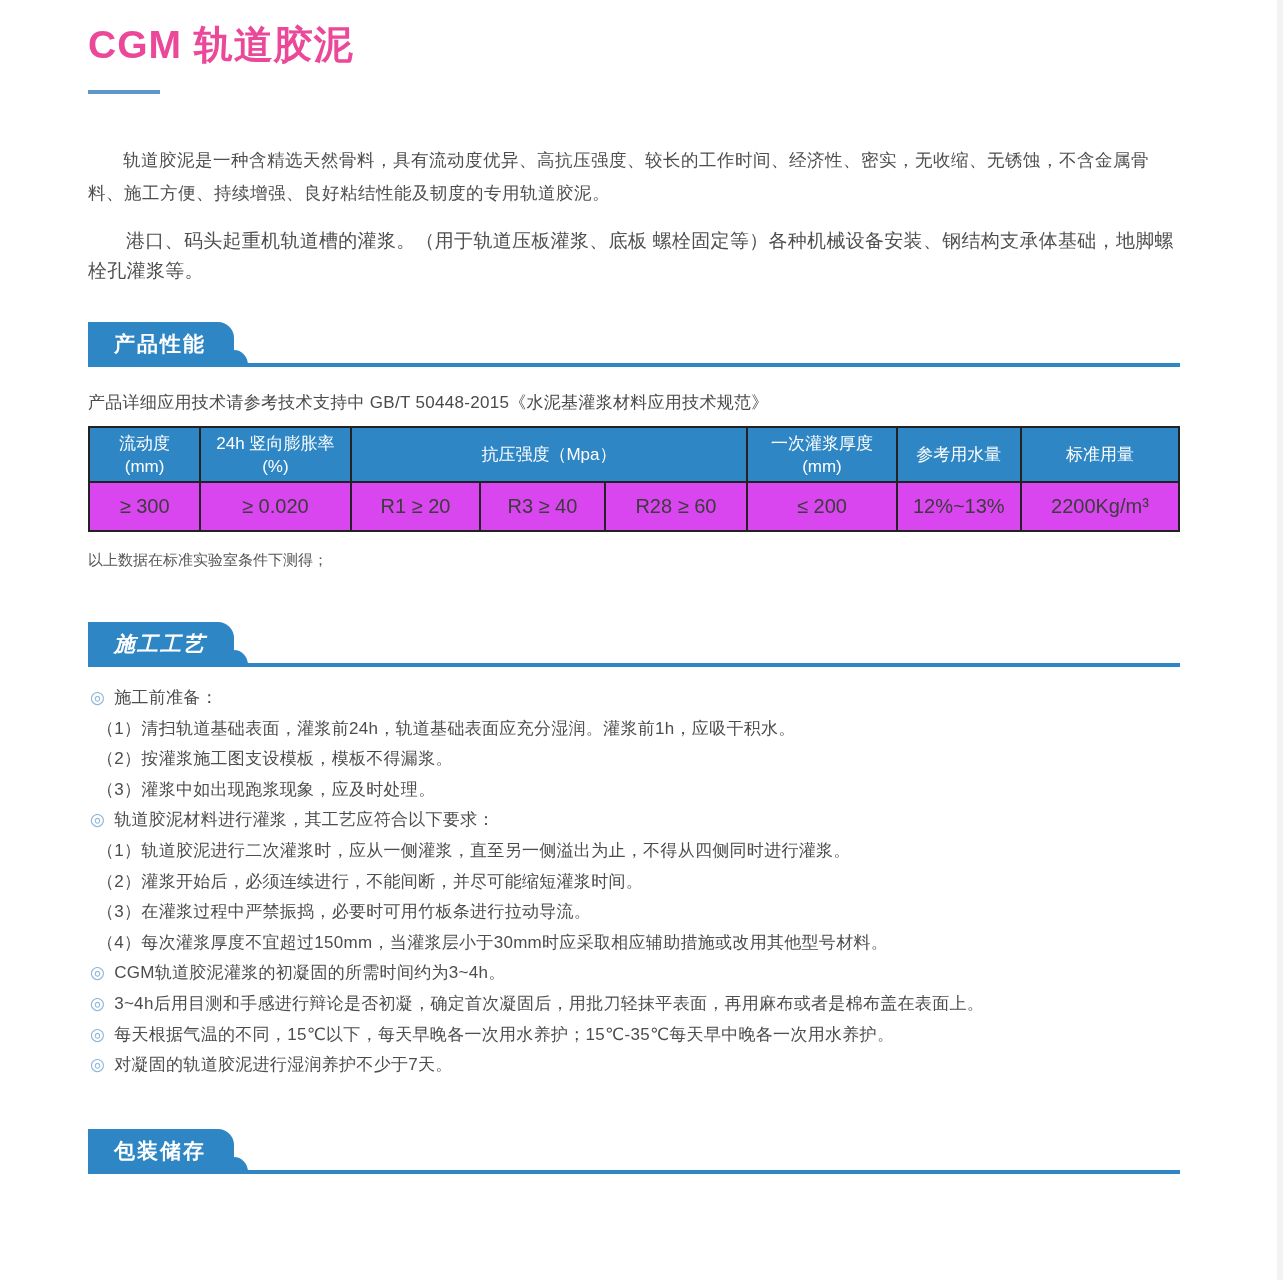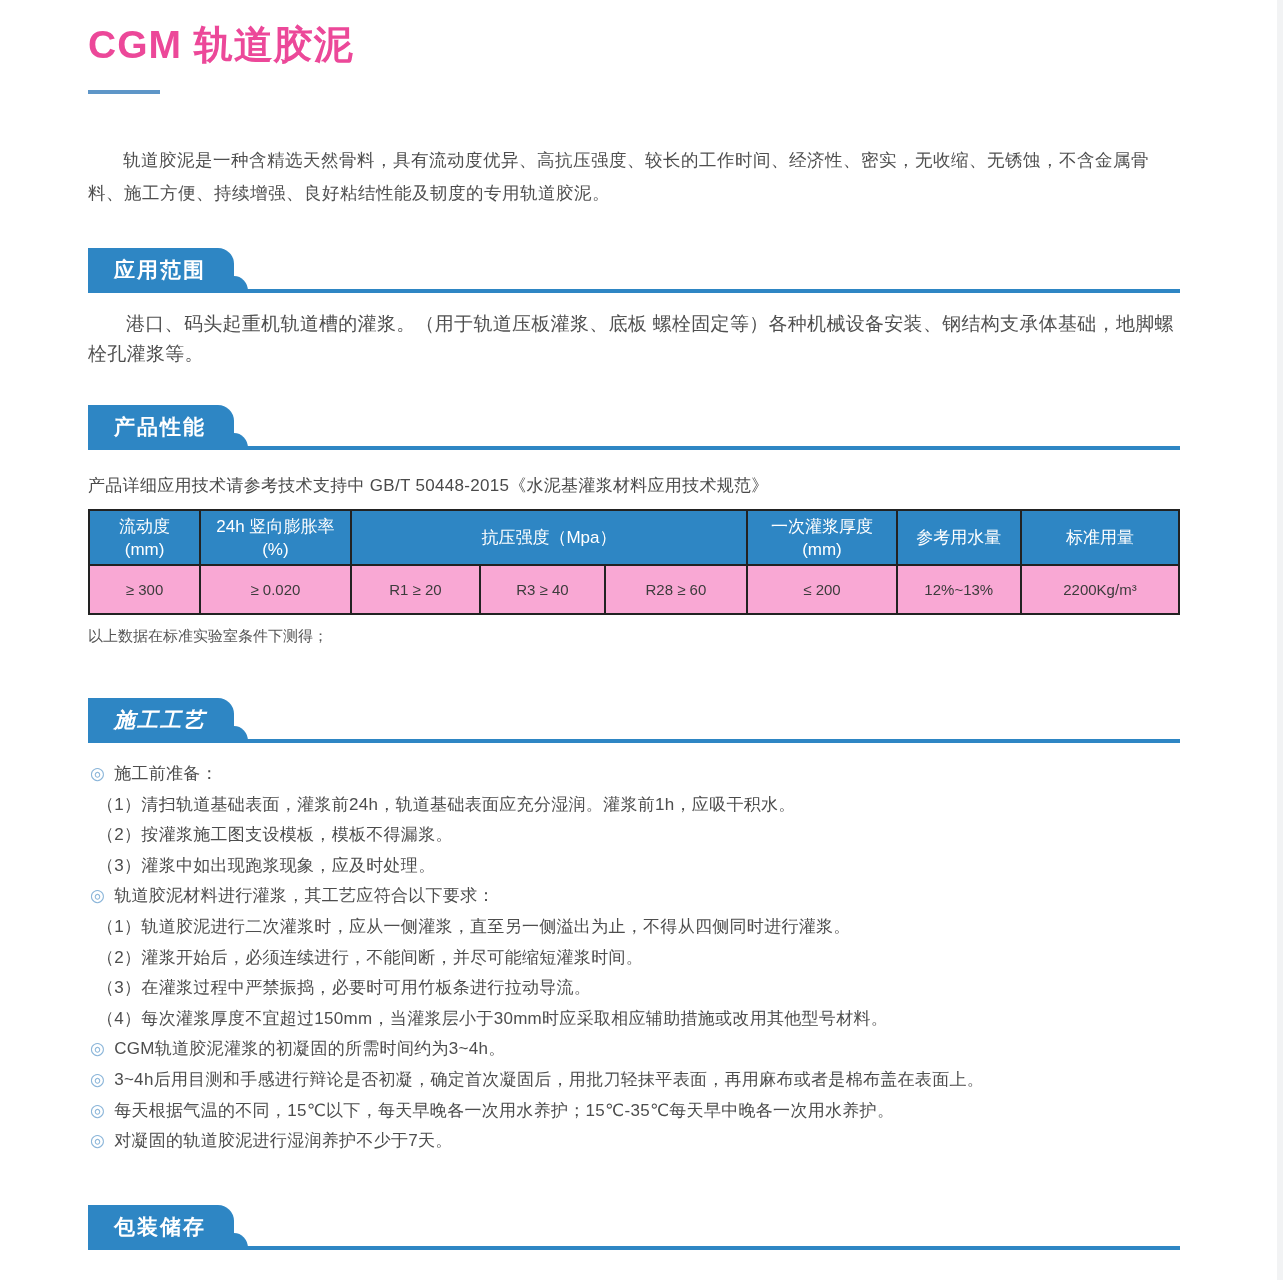--- a/index.html
+++ b/index.html
@@ -111,28 +111,28 @@
     background: #2e86c4;
     color: #ffffff;
     font-weight: normal;
     font-size: 17px;
     line-height: 23px;
     height: 55px;
     white-space: pre-line;
     padding: 3px 2px;
   }
   .spec-table td {
-    background: #f9a8d4;
+    background: #d946ef;
     color: #3c3c3c;
-    font-size: 15px;
+    font-size: 20px;
     height: 49px;
     padding: 4px 2px;
   }
   .table-note {
-    margin-top: 12px;
+    margin-top: 19px;
     font-size: 15px;
     color: #555555;
   }
 
   
   .item-list { margin-top: 16px; }
   .li {
     font-size: 17px;
     line-height: 30.6px;
     color: #4d4d4d;
@@ -158,26 +158,20 @@
 <body>
 
 <div class="page">
   <div class="content">
 
     <h1 class="doc-title">CGM 轨道胶泥</h1>
     <div class="title-underline"></div>
 
     <p class="intro">轨道胶泥是一种含精选天然骨料，具有流动度优异、高抗压强度、较长的工作时间、经济性、密实，无收缩、无锈蚀，不含金属骨料、施工方便、持续增强、良好粘结性能及韧度的专用轨道胶泥。</p>
 
-    <div class="section-header mt-app">
-      <div class="section-tab">
-        <span>应用范围</span>
-      </div>
-      <div class="section-rule"></div>
-    </div>
     <p class="section-body">港口、码头起重机轨道槽的灌浆。（用于轨道压板灌浆、底板 螺栓固定等）各种机械设备安装、钢结构支承体基础，地脚螺栓孔灌浆等。</p>
 
     <div class="section-header mt-perf">
       <div class="section-tab">
         <span>产品性能</span>
       </div>
       <div class="section-rule"></div>
     </div>
     <p class="perf-reference">产品详细应用技术请参考技术支持中 GB/T 50448-2015《水泥基灌浆材料应用技术规范》</p>
 

